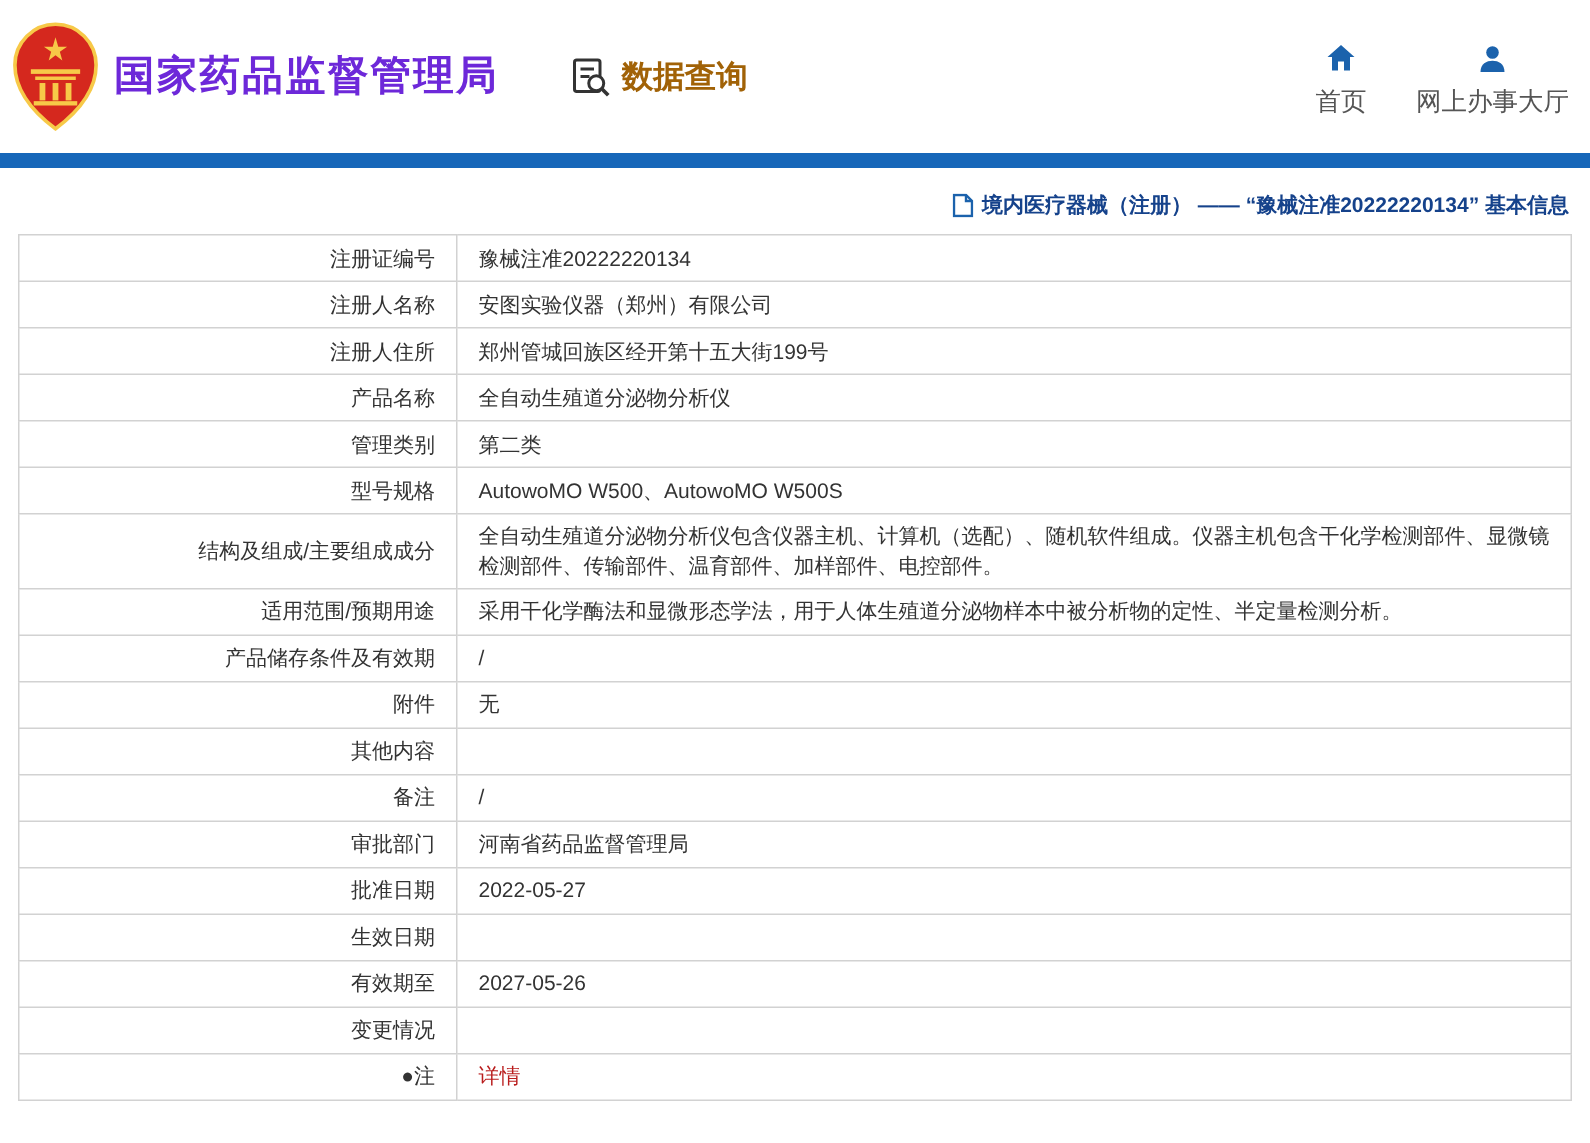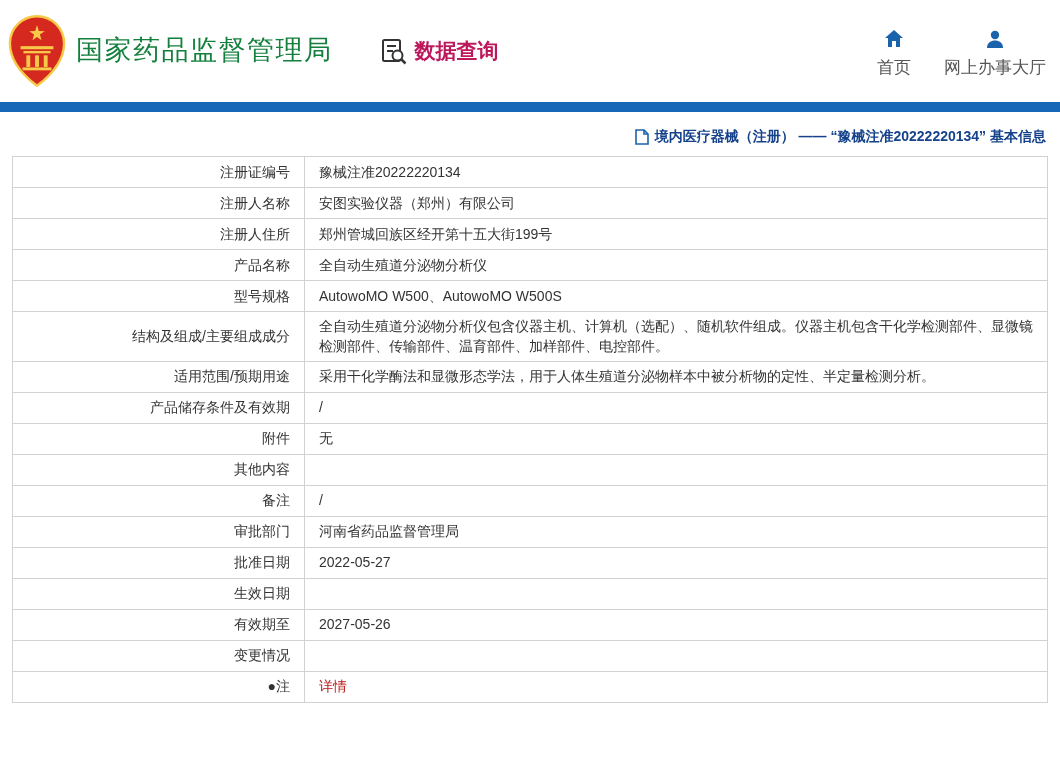--- a/index.html
+++ b/index.html
@@ -11,25 +11,25 @@
   }
 
   
   .header {
     height:102px; background:#fff;
     display:flex; align-items:center;
     padding:0 14px 0 8px; position:relative;
   }
   .logo { width:58px; height:74px; flex:0 0 auto; margin-right:10px; }
   .title-block { display:flex; flex-direction:column; justify-content:center; }
-  .title-cn { color:#15803d; font-size:27px; font-weight:normal; letter-spacing:1.5px; line-height:1.15; }
+  .title-cn { color:#6d28d9; font-size:27px; font-weight:bold; letter-spacing:1.5px; line-height:1.15; }
   .title-en { color:#1b62ac; font-size:12.5px; margin-top:5px; }
   .data-query {
     display:flex; align-items:center; margin-left:48px;
-    font-size:21px; font-weight:bold; color:#be185d; cursor:pointer;
+    font-size:21px; font-weight:bold; color:#a16207; cursor:pointer;
   }
   .data-query svg { margin-right:7px; }
   .header-nav { margin-left:auto; display:flex; gap:30px; align-items:flex-start; padding-top:6px; }
   .nav-item {
     display:flex; flex-direction:column; align-items:center;
     font-size:17px; color:#555; cursor:pointer; min-width:40px;
   }
   .nav-item svg { margin-bottom:7px; }
 
   .blue-bar { height:10px; background:#1767b9; }
@@ -127,20 +127,24 @@
         </tr>
         <tr>
           <td class="label-cell">注册人住所</td>
           <td class="value-cell">郑州管城回族区经开第十五大街199号</td>
         </tr>
         <tr>
           <td class="label-cell">产品名称</td>
           <td class="value-cell">全自动生殖道分泌物分析仪</td>
         </tr>
         <tr>
+          <td class="label-cell">管理类别</td>
+          <td class="value-cell">第二类</td>
+        </tr>
+        <tr>
           <td class="label-cell">型号规格</td>
           <td class="value-cell">AutowoMO W500、AutowoMO W500S</td>
         </tr>
         <tr>
           <td class="label-cell">结构及组成/主要组成成分</td>
           <td class="value-cell">全自动生殖道分泌物分析仪包含仪器主机、计算机（选配）、随机软件组成。仪器主机包含干化学检测部件、显微镜检测部件、传输部件、温育部件、加样部件、电控部件。</td>
         </tr>
         <tr>
           <td class="label-cell">适用范围/预期用途</td>
           <td class="value-cell">采用干化学酶法和显微形态学法，用于人体生殖道分泌物样本中被分析物的定性、半定量检测分析。</td>

